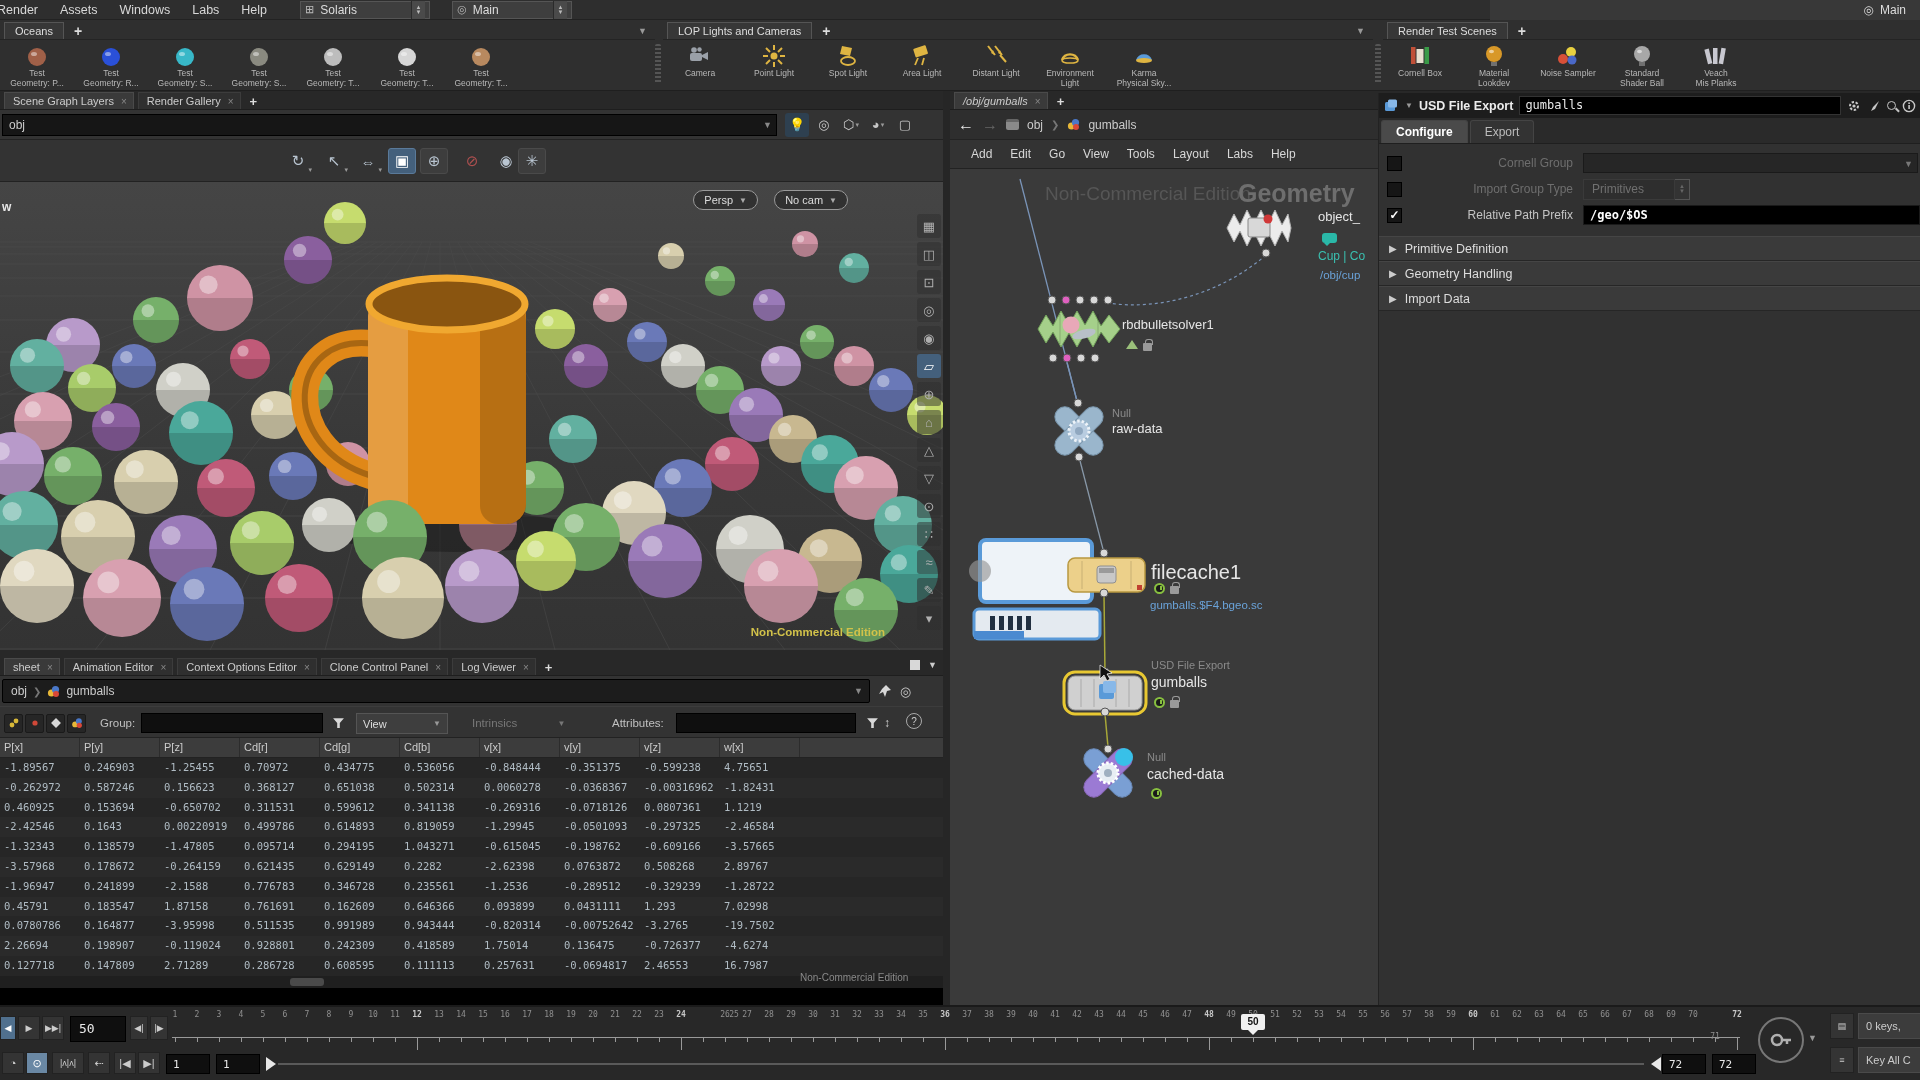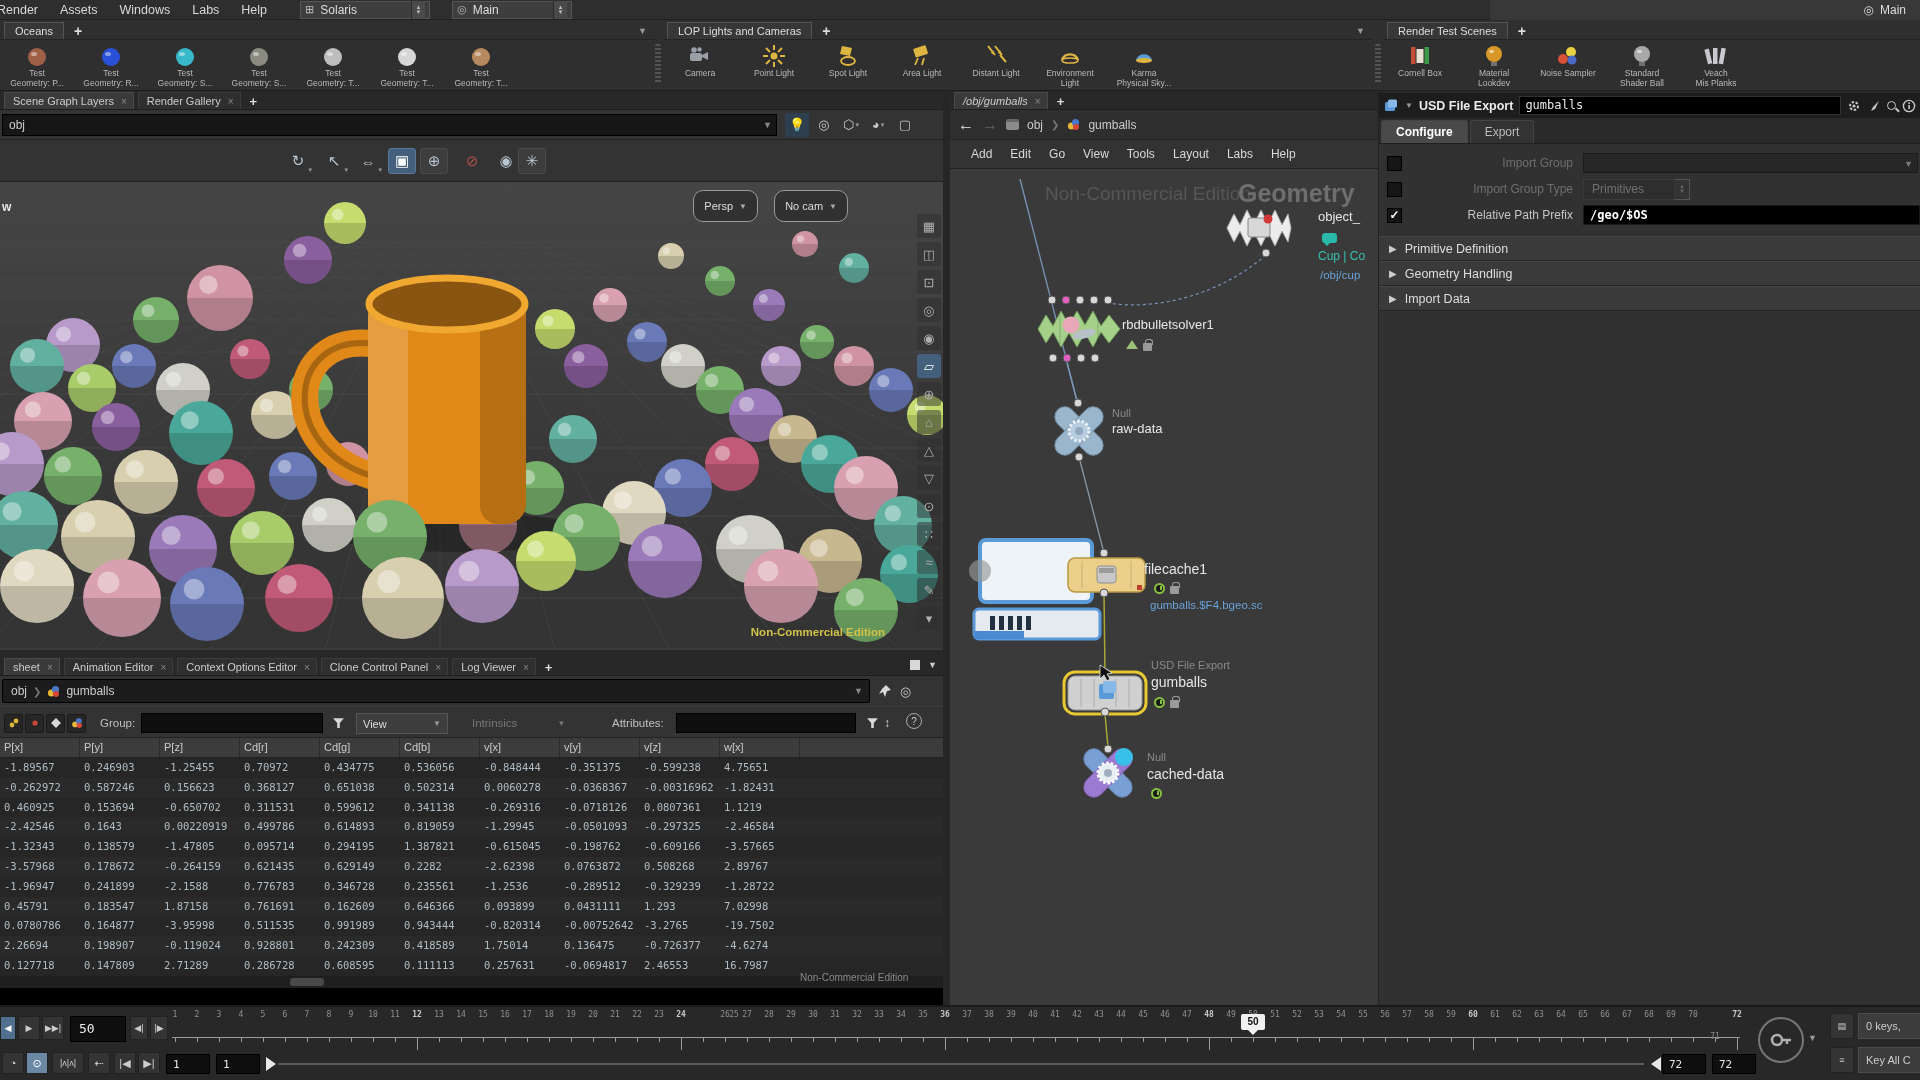--- a/index.html
+++ b/index.html
@@ -46,21 +46,21 @@
 .pfi small{font-size:7px;color:#999;margin-left:1px}
 
 .vp-toolbar{height:42px;background:#333;border-bottom:1px solid #222;position:relative}
 .vpt{position:absolute;top:8px;width:28px;height:26px;display:flex;align-items:center;justify-content:center;color:#b8c4d0;font-size:15px;border-radius:3px}
 .vpt.boxed{background:#3d3d3d;border:1px solid #4a4a4a}
 .vpt.active{background:#44607c;border:1px solid #5a7a9a;color:#fff}
 .vpt small{font-size:7px;color:#999;position:absolute;right:0;bottom:0}
 .vpt.red{color:#b05050}
 
 .scene{position:absolute;left:0;top:91px;width:943px;height:468px;background:linear-gradient(#454545,#383838 60%,#333);overflow:hidden}
-.pill{position:absolute;top:8px;height:32px;border:1px solid #999;border-radius:10px;background:rgba(35,35,35,.55);color:#ddd;font-size:11px;display:flex;align-items:center;padding:0 10px;gap:6px}
+.pill{position:absolute;top:8px;height:20px;border:1px solid #999;border-radius:10px;background:rgba(35,35,35,.55);color:#ddd;font-size:11px;display:flex;align-items:center;padding:0 10px;gap:6px}
 .pill small{font-size:8px;color:#aaa}
 .vp-watermark{position:absolute;right:58px;bottom:12px;color:#d2c24a;font-size:11.5px;font-weight:bold}
 .w-frag{position:absolute;left:2px;top:18px;color:#e8e8e8;font-size:12px;font-weight:bold}
 .vp-side{position:absolute;right:2px;top:32px;display:flex;flex-direction:column;gap:4px}
 .vsi{width:24px;height:24px;display:flex;align-items:center;justify-content:center;color:#b0b0b0;font-size:13px;background:rgba(45,45,45,.5);border-radius:3px}
 .vsi.active{background:#44607c;color:#fff}
 
 .sheet{position:absolute;left:0;top:559px;width:943px;height:355px;background:#000000}
 .sh-tabs{height:26px;background:#282828;display:flex;align-items:flex-end;border-bottom:1px solid #1e1e1e;position:relative}
 .sh-tabs-right{position:absolute;right:6px;bottom:5px;display:flex;gap:8px;align-items:center;color:#ccc}
@@ -892,21 +892,21 @@
               <span>-0.0501093</span>
               <span>-0.297325</span>
               <span>-2.46584</span>
             </div>
             <div class="sh-r">
               <span>-1.32343</span>
               <span>0.138579</span>
               <span>-1.47805</span>
               <span>0.095714</span>
               <span>0.294195</span>
-              <span>1.387821</span>
+              <span>1.043271</span>
               <span>-0.615045</span>
               <span>-0.198762</span>
               <span>-0.609166</span>
               <span>-3.57665</span>
             </div>
             <div class="sh-r odd">
               <span>-3.57968</span>
               <span>0.178672</span>
               <span>-0.264159</span>
               <span>0.621435</span>
@@ -1124,21 +1124,21 @@
         <span class="bubble" style="left:372px;top:64px"></span>
         <span class="nteal" style="left:368px;top:80px">Cup | Co</span>
         <span class="nlink" style="left:370px;top:100px">/obj/cup</span>
         <span class="nlabel" style="left:172px;top:148px">rbdbulletsolver1</span>
         <span class="badge-row" style="left:176px;top:168px">
             <span class="b-mtn"></span>
             <span class="b-lock"></span>
           </span>
         <span class="nsub" style="left:162px;top:238px">Null</span>
         <span class="nlabel" style="left:162px;top:252px">raw-data</span>
-        <span class="nlabel" style="left:194px;top:392px;font-size:14px">filecache1</span>
+        <span class="nlabel" style="left:201px;top:392px;font-size:20px">filecache1</span>
         <span class="badge-row" style="left:204px;top:413px">
             <span class="b-clock"></span>
             <span class="b-lock"></span>
           </span>
         <span class="nlink" style="left:200px;top:430px">gumballs.$F4.bgeo.sc</span>
         <span class="nsub" style="left:201px;top:490px">USD File Export</span>
         <span class="nlabel" style="left:201px;top:505px;font-size:14px">gumballs</span>
         <span class="badge-row" style="left:204px;top:527px">
             <span class="b-clock"></span>
             <span class="b-lock"></span>
@@ -1180,21 +1180,21 @@
                 <rect x="6.3" y="3.4" width="1.6" height="1.6" fill="#c8c8c8"></rect>
               </svg>
             </span>
         </div>
         <div class="ptabbar">
           <span class="ptb active">Configure</span>
           <span class="ptb">Export</span>
         </div>
         <div class="prow" style="margin-top:6px">
           <span class="pchk"></span>
-          <span class="plabel dim">Import Group</span>
+          <span class="plabel dim">Cornell Group</span>
           <span class="pfield" style="flex:1;margin-right:2px">
               <span class="pf-arrow" style="position:absolute;right:4px;top:5px;color:#777;font-size:9px">▼</span>
             </span>
         </div>
         <div class="prow">
           <span class="pchk"></span>
           <span class="plabel dim">Import Group Type</span>
           <span class="pselect dim" style="width:92px">
               <span>Primitives</span>
             </span>

